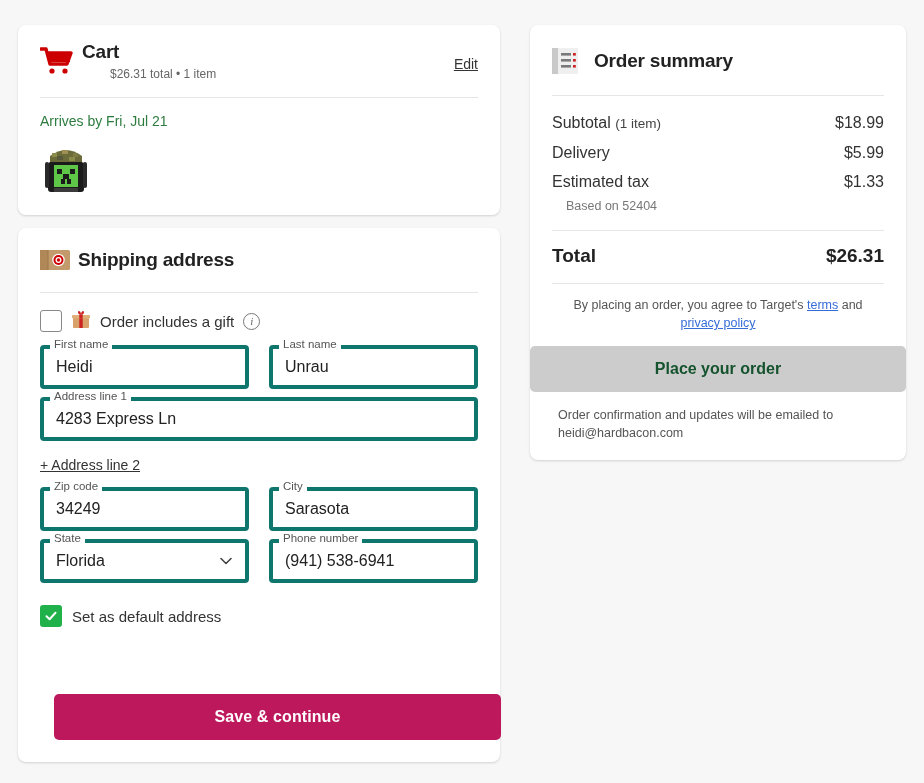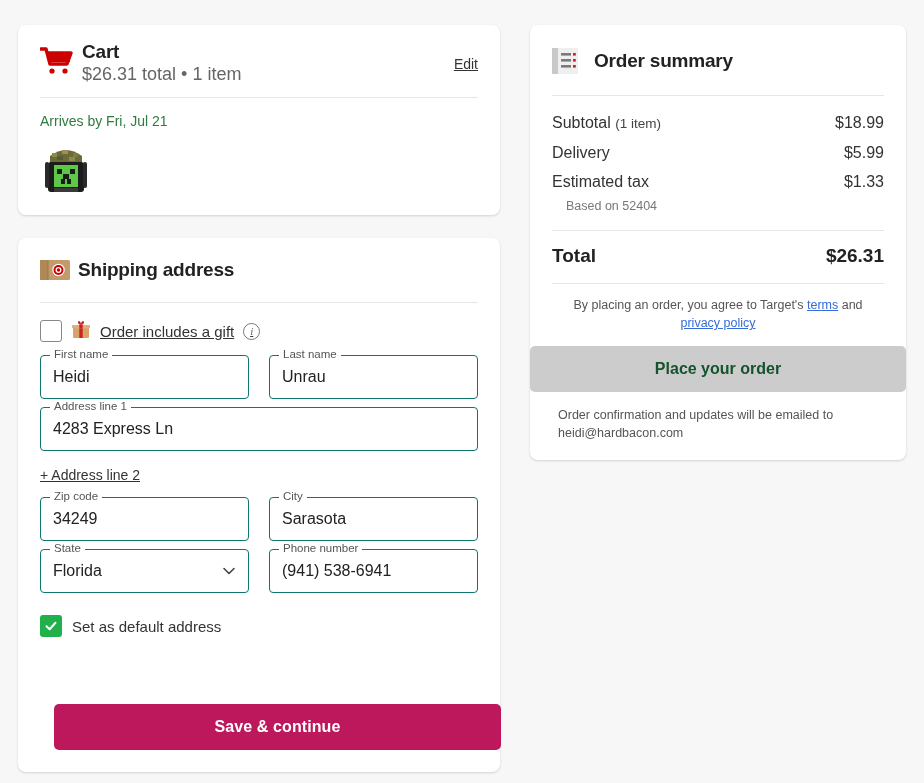--- a/index.html
+++ b/index.html
@@ -22,60 +22,60 @@
 
   
   #cart-card { left: 18px; top: 25px; width: 482px; height: 190px; }
   .cart-head { display: flex; align-items: center; padding: 16px 22px 0 22px; }
   .cart-icon-wrap { width: 42px; flex: 0 0 42px; padding-top: 2px; }
   .cart-title-block { flex: 1 1 auto; }
   .cart-title {
     font-size: 19px; font-weight: bold; color: #222; line-height: 22px;
     letter-spacing: -0.2px;
   }
-  .cart-sub { font-size: 18px; color: #666; line-height: 18px; margin-top: 2px; }
+  .cart-sub { font-size: 12px; color: #666; line-height: 18px; margin-top: 2px; margin-left: 28px; }
   .edit-link {
     font-size: 14px; color: #333; text-decoration: underline;
     cursor: pointer; padding-top: 4px; white-space: nowrap;
   }
   .divider { height: 1px; background: #e6e6e6; }
   #cart-divider { margin: 14px 22px 0 22px; }
   .arrives {
     font-size: 14px; color: #2d7c3f; padding: 14px 22px 0 22px; line-height: 18px;
   }
   .thumb-row { padding: 10px 22px 0 22px; }
 
   
-  #shipping-card { left: 18px; top: 238px; width: 482px; height: 534px; }
+  #shipping-card { left: 18px; top: 228px; width: 482px; height: 534px; }
   .ship-head { display: flex; align-items: center; padding: 20px 22px 0 22px; }
   .ship-icon-wrap { width: 38px; flex: 0 0 38px; display: flex; align-items: center; }
   .ship-title {
     font-size: 19px; font-weight: bold; color: #222; letter-spacing: -0.2px;
   }
   #ship-divider { margin: 20px 22px 0 22px; }
 
-  .gift-row { display: flex; align-items: center; padding: 16px 22px 0 22px; gap: 9px; text-decoration: underline; }
+  .gift-row { display: flex; align-items: center; padding: 16px 22px 0 22px; gap: 9px; }
   .cb-empty {
     width: 22px; height: 22px; border: 1px solid #888; border-radius: 3px;
     background: #fff; cursor: pointer; flex: 0 0 22px;
   }
   .gift-label { font-size: 15px; color: #333; }
   .info-icon {
     width: 17px; height: 17px; border: 1.4px solid #777; border-radius: 50%;
     display: inline-flex; align-items: center; justify-content: center;
     font-size: 11px; color: #666; cursor: pointer; font-style: italic;
     font-family: "Liberation Serif", serif; line-height: 1;
   }
 
   .form { padding: 12px 22px 0 22px; }
   .row { display: flex; gap: 20px; margin-bottom: 8px; }
   .field { position: relative; flex: 1 1 0; }
   .field.full { flex: 1 1 100%; }
   .field-box {
-    border: 1px solid #0f766e; border-radius: 4px;
+    border: 4px solid #0f766e; border-radius: 4px;
     height: 44px; display: flex; align-items: center;
     padding: 0 12px; background: #fff; cursor: text;
   }
   .field-label {
     position: absolute; top: -8px; left: 10px;
     background: #fff; padding: 0 4px;
     font-size: 11.5px; color: #555; line-height: 14px;
     pointer-events: none; white-space: nowrap;
   }
   .field-value {

